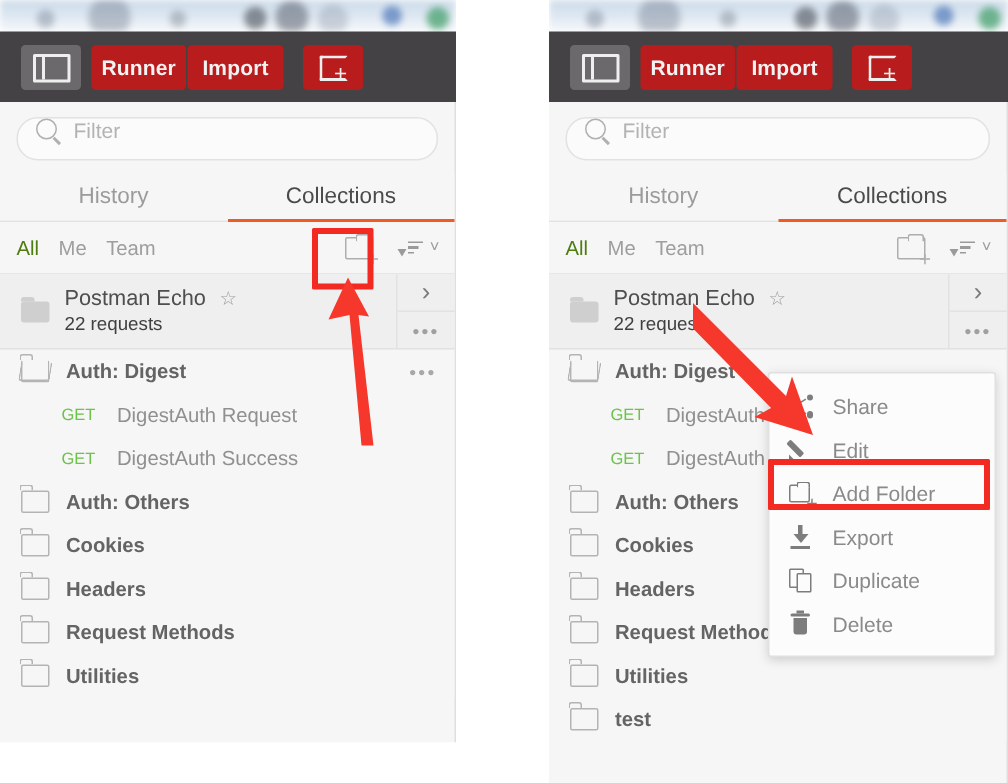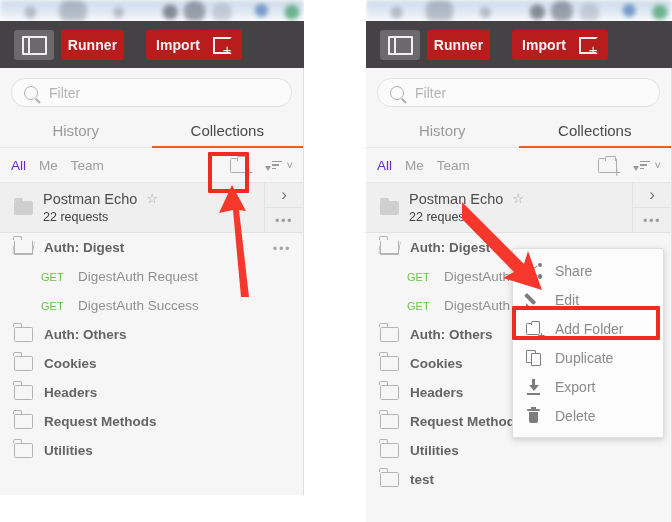--- a/index.html
+++ b/index.html
@@ -30,53 +30,53 @@
     filter:blur(2.2px);
   }
 
   
   .toolbar{position:absolute;left:0;right:0;top:21px;height:47px;background:#444244;}
   .tb-btn{position:absolute;top:9px;height:30px;background:#b91c1c;border-radius:3px;
     color:#f2f2f2;font-size:14px;font-weight:bold;display:flex;align-items:center;
     justify-content:center;letter-spacing:.1px;}
   .tb-sidebar{left:14px;width:40px;background:#6b696b;}
   .tb-runner{left:61px;width:63px;}
-  .tb-import{left:146px;width:64px;}
+  .tb-import{left:125px;width:64px;}
   .tb-new{left:202px;width:40px;}
   .sidebar-glyph{width:21px;height:15px;border:2px solid #efefef;border-radius:1px;position:relative;}
   .sidebar-glyph:after{content:"";position:absolute;left:4px;top:0;bottom:0;width:2px;background:#efefef;}
   .newtab-glyph{position:relative;width:19px;height:17px;}
   .newtab-glyph i{position:absolute;left:0;top:0;width:15px;height:13px;border:2px solid #efefef;
      border-radius:1px;border-right-color:transparent;}
   .newtab-glyph b{position:absolute;right:0;bottom:-1px;font-style:normal;font-weight:400;
      font-size:15px;line-height:11px;color:#efefef;}
 
   
   .sidebar-body{position:absolute;left:0;right:0;top:68px;bottom:0;background:#f6f6f6;
     border-right:1px solid #dfdfdf;}
 
   .filter-wrap{padding:10px 11px 0 11px;}
   .filter-box{height:27px;border:1px solid #e2e2e2;border-radius:14px;background:#fbfbfb;
-    display:flex;align-items:center;padding:0 12px;}
+    display:flex;padding:0 12px;}
   .mag{width:12px;height:12px;border:1.6px solid #b0b0b0;border-radius:50%;position:relative;flex:0 0 auto;}
   .mag:after{content:"";position:absolute;right:-4px;bottom:-3px;width:6px;height:1.6px;
     background:#b0b0b0;transform:rotate(45deg);}
   .filter-ph{margin-left:11px;color:#b3b3b3;font-size:14px;}
 
   
   .tabs{display:flex;margin-top:9px;border-bottom:1px solid #e3e3e3;background:#f6f6f6;}
   .tab{flex:1;text-align:center;font-size:15px;color:#9b9b9b;padding:6px 0 7px 0;
     border-bottom:2px solid transparent;margin-bottom:-1px;}
   .tab.active{color:#4a4a4a;border-bottom-color:#ef5b25;}
 
   
   .scope{height:34px;display:flex;align-items:center;padding:0 10px 0 11px;background:#f6f6f6;
     border-bottom:1px solid #e6e6e6;position:relative;}
   .scope-item{font-size:13.5px;color:#9e9e9e;margin-right:13px;}
-  .scope-item.sel{color:#6d28d9;}
+  .scope-item.sel{color:#4d7c0f;}
   .scope-spacer{flex:1;}
   .folder-add{width:22px;height:19px;position:relative;margin-right:13px;}
   .folder-add .fo{position:absolute;left:0;top:2px;width:17px;height:13px;border:1.7px solid #adadad;
      border-radius:1.5px;}
   .folder-add .tab2{position:absolute;left:7px;top:0px;width:9px;height:4px;border:1.7px solid #adadad;
      border-bottom:none;border-radius:2px 2px 0 0;background:#f6f6f6;}
   .folder-add .plus{position:absolute;right:-1px;bottom:-2px;font-size:14px;line-height:10px;color:#adadad;}
   .sort-ico{display:flex;align-items:center;color:#9a9a9a;font-size:13px;}
   .sort-ico .arrowdown{display:inline-block;width:0;height:0;border-left:3.5px solid transparent;
     border-right:3.5px solid transparent;border-top:5px solid #9a9a9a;margin-right:1px;
@@ -412,35 +412,35 @@
       </div>
       <div class="ctx-item">
         <span class="ci ci-addf">
           <i class="af"></i>
             <i class="aft"></i>
             <i class="afp">+</i>
         </span>
         <span class="ctx-label">Add Folder</span>
       </div>
       <div class="ctx-item">
-        <span class="ci ci-dup">
-          <i class="d1"></i>
-            <i class="d2"></i>
-        </span>
-        <span class="ctx-label">Duplicate</span>
-      </div>
-      <div class="ctx-item">
         <span class="ci ci-exp">
           <i class="e-stem"></i>
             <i class="e-head"></i>
             <i class="e-base"></i>
         </span>
         <span class="ctx-label">Export</span>
       </div>
       <div class="ctx-item">
+        <span class="ci ci-dup">
+          <i class="d1"></i>
+            <i class="d2"></i>
+        </span>
+        <span class="ctx-label">Duplicate</span>
+      </div>
+      <div class="ctx-item">
         <span class="ci ci-trash">
           <i class="t-hdl"></i>
             <i class="t-lid"></i>
             <i class="t-body"></i>
         </span>
         <span class="ctx-label">Delete</span>
       </div>
     </div>
   </div>
 

